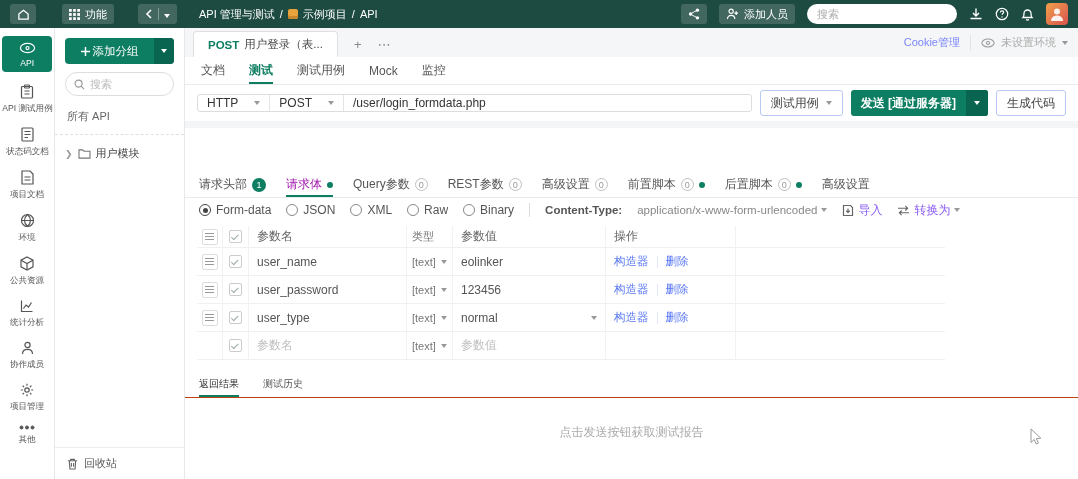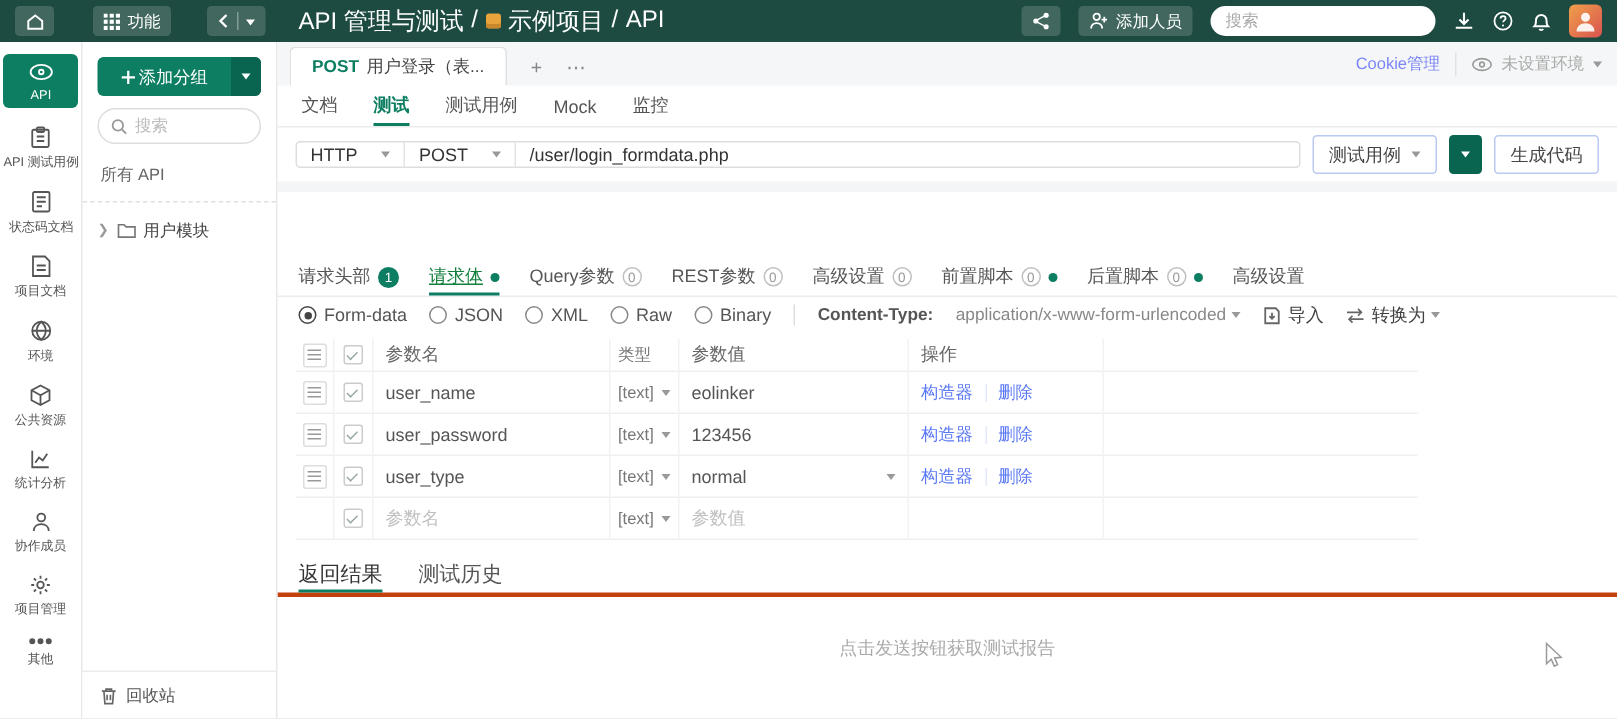--- a/index.html
+++ b/index.html
@@ -8,21 +8,21 @@
   .app { position:relative; width:1078px; height:479px; background:#fff; overflow:hidden; }
 
   
   .topbar { height:28px; background:#1d4b41; display:flex; align-items:center; padding:0 10px; gap:8px; }
   .tb-btn { background:rgba(255,255,255,.16); border-radius:3px; height:20px; color:#fff;
             display:inline-flex; align-items:center; gap:5px; padding:0 7px; font-size:11px; cursor:pointer; }
   .tb-home { width:26px; justify-content:center; }
   .tb-func { margin-left:18px; }
   .tb-navgrp { margin-left:16px; }
   .tb-navgrp .vdiv { width:1px; height:12px; background:rgba(255,255,255,.35); }
-  .crumb { color:#fff; font-size:16px; margin-left:14px; display:flex; align-items:center; gap:5px; }
+  .crumb { color:#fff; font-size:11px; margin-left:14px; display:flex; align-items:center; gap:5px; }
   .crumb .proj-ic { width:10px; height:10px; background:#e8a33d; border-radius:2px; display:inline-block;
                     box-shadow:inset 0 -3px 0 #c9882b; }
   .tb-right { margin-left:auto; display:flex; align-items:center; gap:12px; }
   .tb-search { width:150px; height:20px; background:#fff; border-radius:10px; border:0; font-size:11px;
                padding:0 10px; color:#333; outline:none; }
   .tb-search::placeholder { color:#aaa; }
   .tb-ico { display:inline-flex; cursor:pointer; }
   .avatar { width:22px; height:22px; border-radius:4px; background:linear-gradient(135deg,#f0a04b,#d9534f);
             display:flex; align-items:center; justify-content:center; overflow:hidden; cursor:pointer; }
 
@@ -83,38 +83,38 @@
   .btn-send { height:26px; background:#0d7e62; border-radius:3px; color:#fff; display:flex; align-items:stretch;
               overflow:hidden; cursor:pointer; white-space:nowrap; }
   .btn-send .bs-main { display:flex; align-items:center; padding:0 10px; font-size:12px; font-weight:bold; }
   .btn-send .bs-caret { width:22px; background:#0a6550; display:flex; align-items:center; justify-content:center; }
 
   .grayband { height:7px; background:#f4f5f6; }
 
   .sectiontabs { height:26px; display:flex; align-items:center; gap:20px; padding:0 14px;
                  border-bottom:1px solid #ebebeb; font-size:12px; color:#555;margin-top:44px; }
   .sectab { display:flex; align-items:center; gap:5px; cursor:pointer; position:relative; height:100%; }
-  .sectab.active { color:#15803d;text-decoration:underline; }
+  .sectab.active { color:#a21caf; }
   .sectab.active::after { content:""; position:absolute; left:0; right:0; bottom:0; height:2px; background:#0d7e62; }
   .badge-filled { width:14px; height:14px; border-radius:50%; background:#0d7e62; color:#fff; font-size:9px;
                   display:inline-flex; align-items:center; justify-content:center; }
   .badge-outline { width:13px; height:13px; border-radius:50%; border:1px solid #c0c0c0; color:#999; font-size:9px;
                    display:inline-flex; align-items:center; justify-content:center; }
   .gdot { width:6px; height:6px; border-radius:50%; background:#0d7e62; display:inline-block; }
 
   .bodytyperow { height:24px; display:flex; align-items:center; gap:15px; padding:0 14px; font-size:12px; color:#555; }
   .radio { display:flex; align-items:center; gap:5px; cursor:pointer; }
   .rdot { width:12px; height:12px; border:1px solid #888; border-radius:50%; display:inline-flex;
           align-items:center; justify-content:center; }
   .radio.checked .rdot { border-color:#444; }
   .radio.checked .rdot::after { content:""; width:5px; height:5px; border-radius:50%; background:#444; }
   .bt-div { width:1px; height:14px; background:#ddd; }
   .ct-label { font-weight:bold; color:#555; font-size:11.5px; }
   .ct-value { color:#888; font-size:11.5px; display:flex; align-items:center; gap:4px; cursor:pointer; }
-  .tool-link { display:flex; align-items:center; gap:4px; cursor:pointer; color:#404040; }
+  .tool-link { display:flex; align-items:center; gap:4px; cursor:pointer; color:#8b5cf6; }
 
   .caret { width:0; height:0; border-left:3.5px solid transparent; border-right:3.5px solid transparent;
            border-top:4px solid #999; display:inline-block; }
   .caret.white { border-top-color:#fff; }
 
   
   .paramtable { margin:4px 0 0 12px; width:748px; font-size:12px; color:#555; }
   .trow { display:flex; align-items:center; border-bottom:1px solid #f0f0f0; height:28px; }
   .trow.thead { height:22px; color:#666; }
   .c { height:100%; display:flex; align-items:center; padding:0 8px; border-right:1px solid #f2f2f2; }
@@ -130,21 +130,21 @@
   .dragbox i { width:9px; height:1px; background:#999; display:block; }
   .cb { width:13px; height:13px; border:1px solid #ccc; border-radius:2px; display:inline-flex; align-items:center;
         justify-content:center; cursor:pointer; background:#fff; }
   .tick { width:7px; height:4px; border-left:1.5px solid #9aa8a2; border-bottom:1.5px solid #9aa8a2;
           transform:rotate(-45deg) translate(0,-1px); display:block; }
   .c-ops a { color:#5b79f5; font-size:11.5px; cursor:pointer; text-decoration:none; }
   .opsdiv { width:1px; height:12px; background:#e4e8fb; }
   .ph { color:#c0c0c0; }
 
   .resulttabs { margin-top:10px; height:28px; display:flex; align-items:center; gap:24px; padding:0 14px;
-                border-bottom:3px solid #c2410c; font-size:14px; color:#555; }
+                border-bottom:1px solid #c2410c; font-size:10px; color:#555; }
   .rtab { cursor:pointer; position:relative; height:100%; display:flex; align-items:center; }
   .rtab.active { color:#333; }
   .rtab.active::after { content:""; position:absolute; left:0; right:0; bottom:0; height:2px; background:#0d7e62; }
 
   .emptymsg { text-align:center; color:#aaa; font-size:12px; margin-top:26px; }
 
   .cursor { position:absolute; left:1030px; top:428px; pointer-events:none; }
   svg { display:block; }
 </style>
 </head>
@@ -425,20 +425,21 @@
             <span>POST</span>
               <i class="caret"></i>
           </span>
           <input class="url-input" type="text" value="/user/login_formdata.php" style="">
         </div>
         <span class="btn-outline">
           <span>测试用例</span>
             <i class="caret"></i>
         </span>
         <span class="btn-send">
+          <span class="bs-main">发送 [通过服务器]</span>
           <span class="bs-caret">
               <i class="caret white"></i>
             </span>
         </span>
         <span class="btn-outline">
           <span>生成代码</span>
         </span>
       </div>
 
       <div class="grayband"></div>

